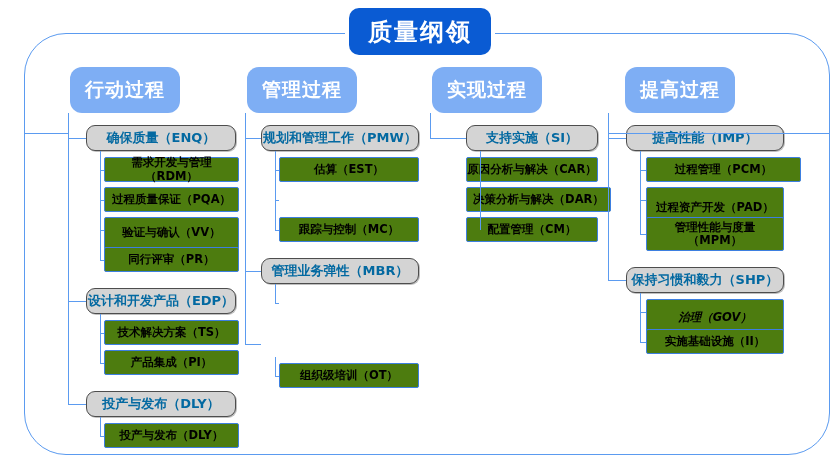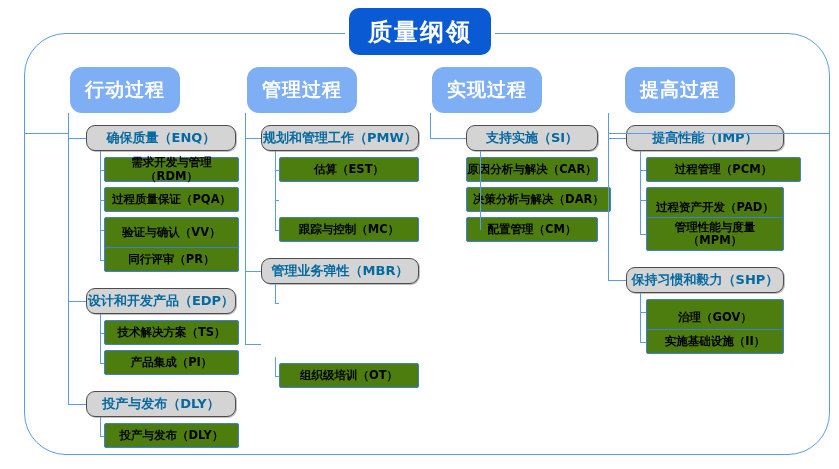--- a/index.html
+++ b/index.html
@@ -155,21 +155,21 @@
     <div class="node leaf" style="left: 646px; top: 187px; width: 138px; height: 41px; border-color: rgb(61, 127, 224);">过程资产开发（PAD）</div>
     <div class="ln lnh" style="left: 640px; top: 199.5px; width: 6px; background: rgb(91, 155, 240);"></div>
     <div class="node leaf" style="left: 646px; top: 217px; width: 138px; height: 34px; border-color: rgb(61, 127, 224); flex-direction: column;">
       <span>管理性能与度量</span>
       <span>（MPM）</span>
     </div>
     <div class="ln lnh" style="left: 640px; top: 234px; width: 6px; background: rgb(91, 155, 240);"></div>
     <div class="ln lnv" style="left: 640px; top: 151px; height: 83px; background: rgb(91, 155, 240);"></div>
     <div class="node group" style="left: 626px; top: 267px; width: 158px; height: 26px; background: rgb(212, 212, 212); border-color: rgb(77, 77, 77);">保持习惯和毅力（SHP）</div>
     <div class="ln lnh" style="left: 608px; top: 280px; width: 18px; background: rgb(91, 155, 240);"></div>
-    <div class="node leaf" style="left: 646px; top: 299px; width: 138px; height: 38px; border-color: rgb(61, 127, 224);">治理（GOV）</div>
+    <div class="node leaf" style="left: 646px; top: 299px; width: 138px; height: 38px; border-color: rgb(61, 127, 224); font-style: italic;">治理（GOV）</div>
     <div class="ln lnh" style="left: 640px; top: 311.5px; width: 6px; background: rgb(91, 155, 240);"></div>
     <div class="node leaf" style="left: 646px; top: 329px; width: 138px; height: 25px; border-color: rgb(61, 127, 224);">实施基础设施（II）</div>
     <div class="ln lnh" style="left: 640px; top: 341.5px; width: 6px; background: rgb(91, 155, 240);"></div>
     <div class="ln lnv" style="left: 640px; top: 293px; height: 48.5px; background: rgb(91, 155, 240);"></div>
     <div class="ln lnv" style="left: 608px; top: 113px; height: 167px; background: rgb(91, 155, 240);"></div>
     <div class="ln lnh" style="left: 24px; top: 133px; width: 44px; background: rgb(91, 155, 240);"></div>
     <div class="ln lnh" style="left: 608px; top: 133px; width: 222px; background: rgb(91, 155, 240);"></div>
   </div>
 
 </body></html>

